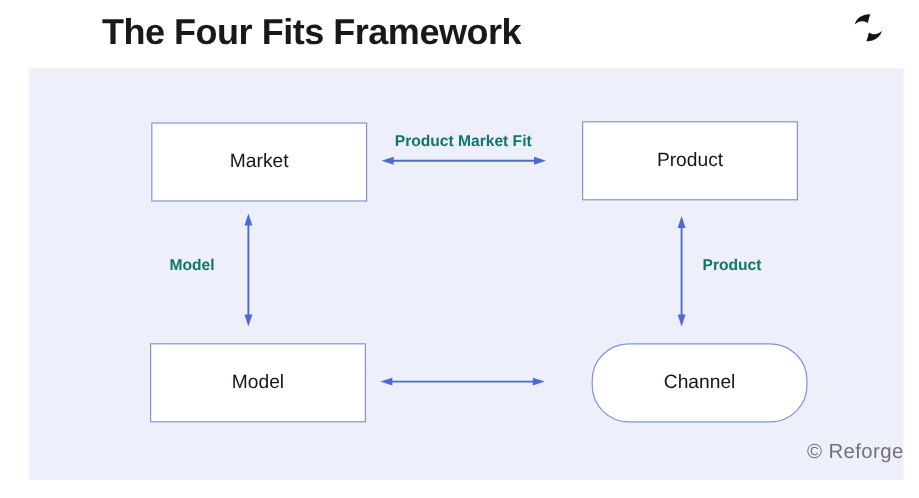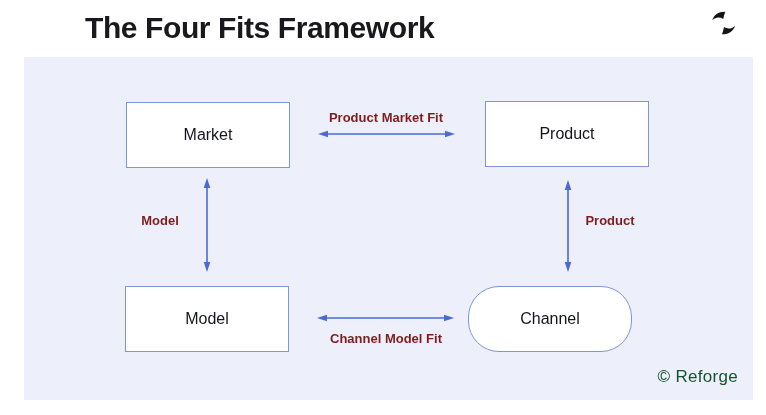--- a/index.html
+++ b/index.html
@@ -26,55 +26,55 @@
     width: 26px; height: 26px;
   }
   .panel {
     position: absolute;
     left: 24px; top: 57px;
     width: 729px; height: 343px;
     background: #edeffb;
   }
   .box {
     position: absolute;
-    width: 164px; height: 66px;
+    width: 180px; height: 66px;
     background: #ffffff;
     border: 1px solid #8095d8;
     display: flex; align-items: center; justify-content: center;
     font-size: 16px;
     color: #141420;
   }
   .box-tl { left: 102px; top: 45px; }
   .box-tr { left: 461px; top: 44px; }
   .box-bl { left: 101px; top: 229px; }
-  .box-br { left: 444px; top: 229px; border-radius: 31px; }
+  .box-br { left: 469px; top: 229px; border-radius: 31px; }
   .fit-label {
     position: absolute;
     font-size: 13px;
     font-weight: bold;
-    color: #7f1d1d;
+    color: #0f766e;
     text-align: center;
     line-height: 17px;
   }
   .fit-top    { left: 270px; top: 52px;  width: 184px; }
   .fit-bottom { left: 270px; top: 273px; width: 184px; }
   .fit-left   { left: 76px;  top: 155px; width: 120px; }
   .fit-right  { left: 526px; top: 155px; width: 120px; }
   .arrow { position: absolute; }
   .arrow svg { display: block; }
   .arrow-top    { left: 294px; top: 71px;  }
   .arrow-bottom { left: 293px; top: 255px; }
   .arrow-left   { left: 177px; top: 121px; }
   .arrow-right  { left: 538px; top: 123px; }
   .copyright {
     position: absolute;
-    left: 648px; top: 367px;
+    left: 663px; top: 367px;
     width: 90px;
     font-size: 17px;
-    color: #14532d;
+    color: #737373;
     letter-spacing: 0.3px;
     text-align: right;
     white-space: nowrap;
   }
 </style>
 </head>
 <body>
 
 <div class="page-title">The Four Fits Framework</div>
 
@@ -103,21 +103,20 @@
   <div class="fit-label fit-top">Product Market Fit</div>
 
   <div class="fit-label fit-left">
     <span style="display:block">Model</span>
   </div>
 
   <div class="fit-label fit-right">
     <span style="display:block">Product</span>
   </div>
 
-  <div class="fit-label fit-bottom">Channel Model Fit</div>
 
   <div class="arrow arrow-top">
     <svg width="137" height="12" viewBox="0 0 137 12">
       <line x1="8" y1="6" x2="129" y2="6" stroke="#4c6ad0" stroke-width="1.6"></line>
       <polygon points="0,6 10,2.7 10,9.3" fill="#4c6ad0"></polygon>
       <polygon points="137,6 127,2.7 127,9.3" fill="#4c6ad0"></polygon>
     </svg>
   </div>
 
   <div class="arrow arrow-bottom">

